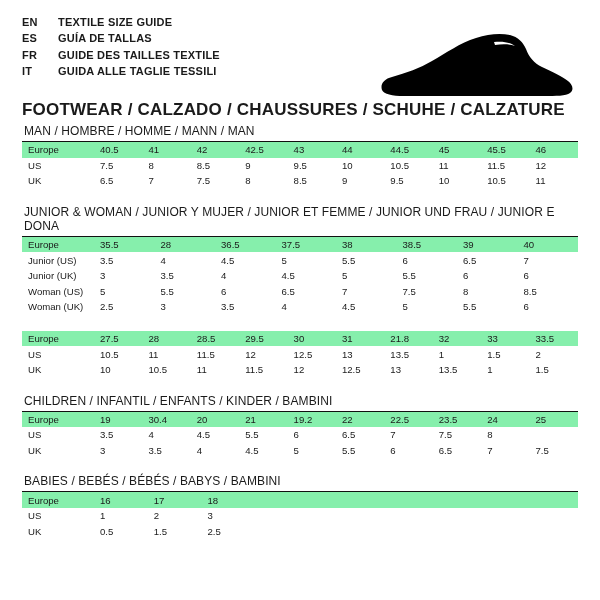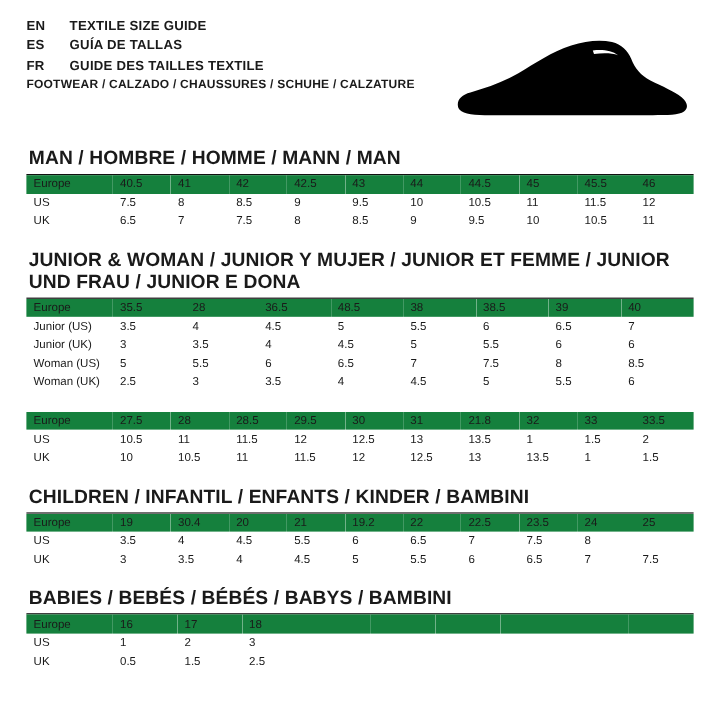--- a/index.html
+++ b/index.html
@@ -48,51 +48,52 @@
     position: absolute;
     right: 2px;
     top: 16px;
     width: 200px;
     height: 70px;
   }
   .shoe-wrap svg {
     display: block;
   }
   .footwear-line {
-    font-size: 10px;
+    margin-top: 18px;
+    font-size: 17px;
     font-weight: bold;
     letter-spacing: .2px;
   }
   
   .section {
     margin-top: 16px;
   }
   .section-title {
-    font-size: 16px;
-    font-weight: bold;
+    font-size: 12px;
+    font-weight: normal;
     letter-spacing: .1px;
     padding: 0 0 3px 2px;
     border-bottom: 1px solid #111;
     margin-bottom: 0;
   }
   table.size-table {
     border-collapse: collapse;
     width: 100%;
     table-layout: fixed;
     font-size: 9.6px;
   }
   table.size-table td {
     height: 15.6px;
     padding: 0 0 0 6px;
     vertical-align: middle;
     white-space: nowrap;
     overflow: hidden;
   }
   table.size-table tr.head td {
-    background: #15803d;
+    background: #86efac;
   }
   table.size-table tr.body td {
     background: #ffffff;
   }
   table.size-table td.lbl {
     width: 66px;
   }
   
   table.babies {
     width: 100%;
@@ -110,20 +111,24 @@
         <span class="lang-text">TEXTILE SIZE GUIDE</span>
       </div>
       <div class="lang-row">
         <span class="lang-code">ES</span>
         <span class="lang-text">GUÍA DE TALLAS</span>
       </div>
       <div class="lang-row">
         <span class="lang-code">FR</span>
         <span class="lang-text">GUIDE DES TAILLES TEXTILE</span>
       </div>
+      <div class="lang-row">
+        <span class="lang-code">IT</span>
+        <span class="lang-text">GUIDA ALLE TAGLIE TESSILI</span>
+      </div>
     </div>
 
     <div class="shoe-wrap">
       <svg width="200" height="70" viewBox="0 0 200 70" xmlns="http://www.w3.org/2000/svg">
         <path fill="#000000" d="M6 58 C4 52 8 47 16 45 C30 41 44 36 56 29 C70 21 84 11 100 6
                                  C112 2 124 1 134 3 C142 5 147 10 150 17 C153 25 158 31 166 35
                                  C176 40 186 44 192 49 C197 53 198 58 194 61 C190 64 180 64 168 64
                                  L28 64 C16 64 8 62 6 58 Z"></path>
         <path fill="#ffffff" d="M118 10 C126 9 134 10 139 14 C134 12 126 12 119 13 Z"></path>
       </svg>
@@ -181,21 +186,21 @@
 
   <div class="section">
     <div class="section-title">JUNIOR &amp; WOMAN / JUNIOR Y MUJER / JUNIOR ET FEMME / JUNIOR UND FRAU / JUNIOR E DONA</div>
     <table class="size-table">
       <tbody>
           <tr class="head">
         <td class="lbl">Europe</td>
         <td>35.5</td>
         <td>28</td>
         <td>36.5</td>
-        <td>48.5</td>
+        <td>37.5</td>
         <td>38</td>
         <td>38.5</td>
         <td>39</td>
         <td>40</td>
       </tr>
       <tr class="body">
         <td class="lbl">Junior (US)</td>
         <td>3.5</td>
         <td>4</td>
         <td>4.5</td>

